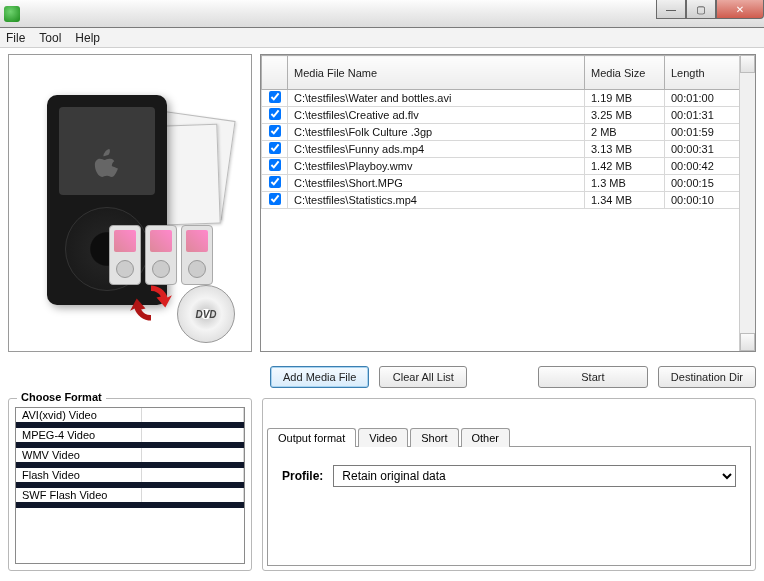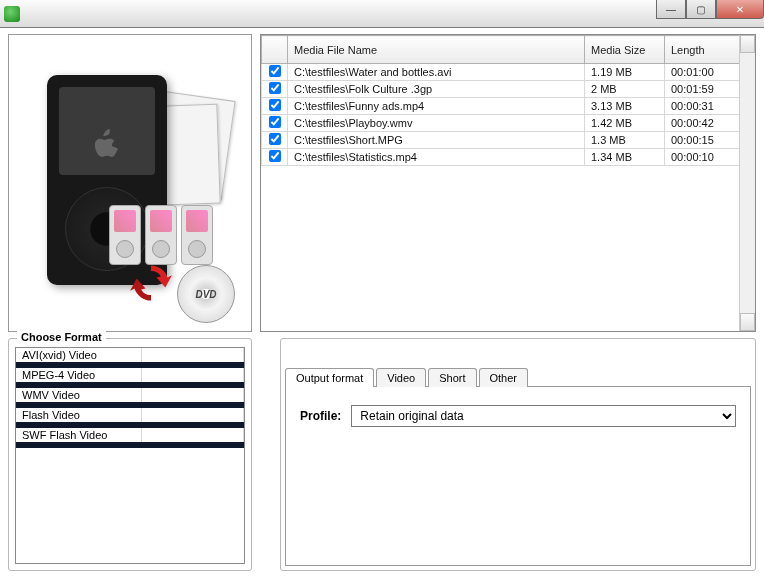--- a/index.html
+++ b/index.html
@@ -131,21 +131,21 @@
   flex: 1; border: 1px solid #8a8a8a; background: #fff; overflow: hidden;
   position: relative;
 }
 table.grid {
   width: 100%; border-collapse: collapse; font-size: 11px;
 }
 table.grid th {
   background: linear-gradient(to bottom, #fdfdfd, #ececec);
   border: 1px solid #b0b0b0;
   text-align: left; padding: 2px 6px; font-weight: normal;
-  color: #222; height: 28px;
+  color: #222; height: 34px;
 }
 table.grid th.chk { width: 26px; }
 table.grid th.size { width: 80px; }
 table.grid th.len { width: 90px; }
 table.grid td {
   border: 1px solid #d8d8d8; padding: 1px 6px; height: 17px;
   color: #111;
 }
 table.grid td.chk { text-align: center; }
 table.grid input[type=checkbox] { width: 12px; height: 12px; }
@@ -168,21 +168,21 @@
   padding: 3px 12px; min-width: 88px; height: 22px;
   background: linear-gradient(to bottom, #fdfdfd, #e8e8e8);
   border: 1px solid #8a8a8a; border-radius: 3px;
   color: #222; cursor: default;
 }
 button.win.primary {
   border: 1px solid #3c7fb1;
   box-shadow: inset 0 0 0 1px #a7d3f0;
   background: linear-gradient(to bottom, #f4faff, #d9ecfb);
 }
-.row-bot { display: flex; gap: 28px; flex: 1; justify-content: flex-end; }
+.row-bot { display: flex; gap: 10px; flex: 1; justify-content: flex-end; }
 .formatbox {
   width: 244px; border: 1px solid #b8b8b8; border-radius: 3px;
   position: relative; padding: 8px 6px 6px 6px;
 }
 .formatbox .legend {
   position: absolute; top: -8px; left: 8px;
   background: #fff; padding: 0 4px; font-size: 11px; font-weight: bold;
 }
 .fmtlist {
   border: 1px solid #8a8a8a; width: 100%; height: 100%;
@@ -225,20 +225,25 @@
 
   <div class="titlebar">
     <div class="icon"></div>
     <div class="winbtns">
       <div class="winbtn">—</div>
       <div class="winbtn">▢</div>
       <div class="winbtn close">✕</div>
     </div>
   </div>
 
+  <div class="menubar">
+    <span>File</span>
+    <span>Tool</span>
+    <span>Help</span>
+  </div>
 
   <div class="content">
     <div class="row-top">
       <div class="preview">
         <div class="photostack">
           <div class="f f1"></div>
             <div class="f f2"></div>
         </div>
         <div class="ipod">
           <div class="screen">
@@ -276,20 +281,26 @@
           </thead>
           <tbody id="file-rows">
               <tr>
                 <td class="chk"><input type="checkbox" checked="" style=""></td>
                 <td>C:\testfiles\Water and bottles.avi</td>
                 <td>1.19 MB</td>
                 <td>00:01:00</td>
               </tr>
               <tr>
                 <td class="chk"><input type="checkbox" checked="" style=""></td>
+                <td>C:\testfiles\Creative ad.flv</td>
+                <td>3.25 MB</td>
+                <td>00:01:31</td>
+              </tr>
+              <tr>
+                <td class="chk"><input type="checkbox" checked="" style=""></td>
                 <td>C:\testfiles\Folk Culture .3gp</td>
                 <td>2 MB</td>
                 <td>00:01:59</td>
               </tr>
               <tr>
                 <td class="chk"><input type="checkbox" checked="" style=""></td>
                 <td>C:\testfiles\Funny ads.mp4</td>
                 <td>3.13 MB</td>
                 <td>00:00:31</td>
               </tr>
@@ -310,20 +321,27 @@
                 <td>C:\testfiles\Statistics.mp4</td>
                 <td>1.34 MB</td>
                 <td>00:00:10</td>
               </tr>
             </tbody>
         </table>
         <div class="scrollbar"></div>
       </div>
     </div>
 
+    <div class="btnrow">
+      <button class="win primary">Add Media File</button>
+      <button class="win">Clear All List</button>
+      <div class="spacer"></div>
+      <button class="win" style="min-width:110px">Start</button>
+      <button class="win">Destination Dir</button>
+    </div>
 
     <div class="row-bot">
       <div class="formatbox">
         <div class="legend">Choose Format</div>
         <div class="fmtlist">
           <table>
               <tbody id="fmt-rows">
                 <tr>
                   <td>AVI(xvid) Video</td>
                   <td class="c2"></td>

